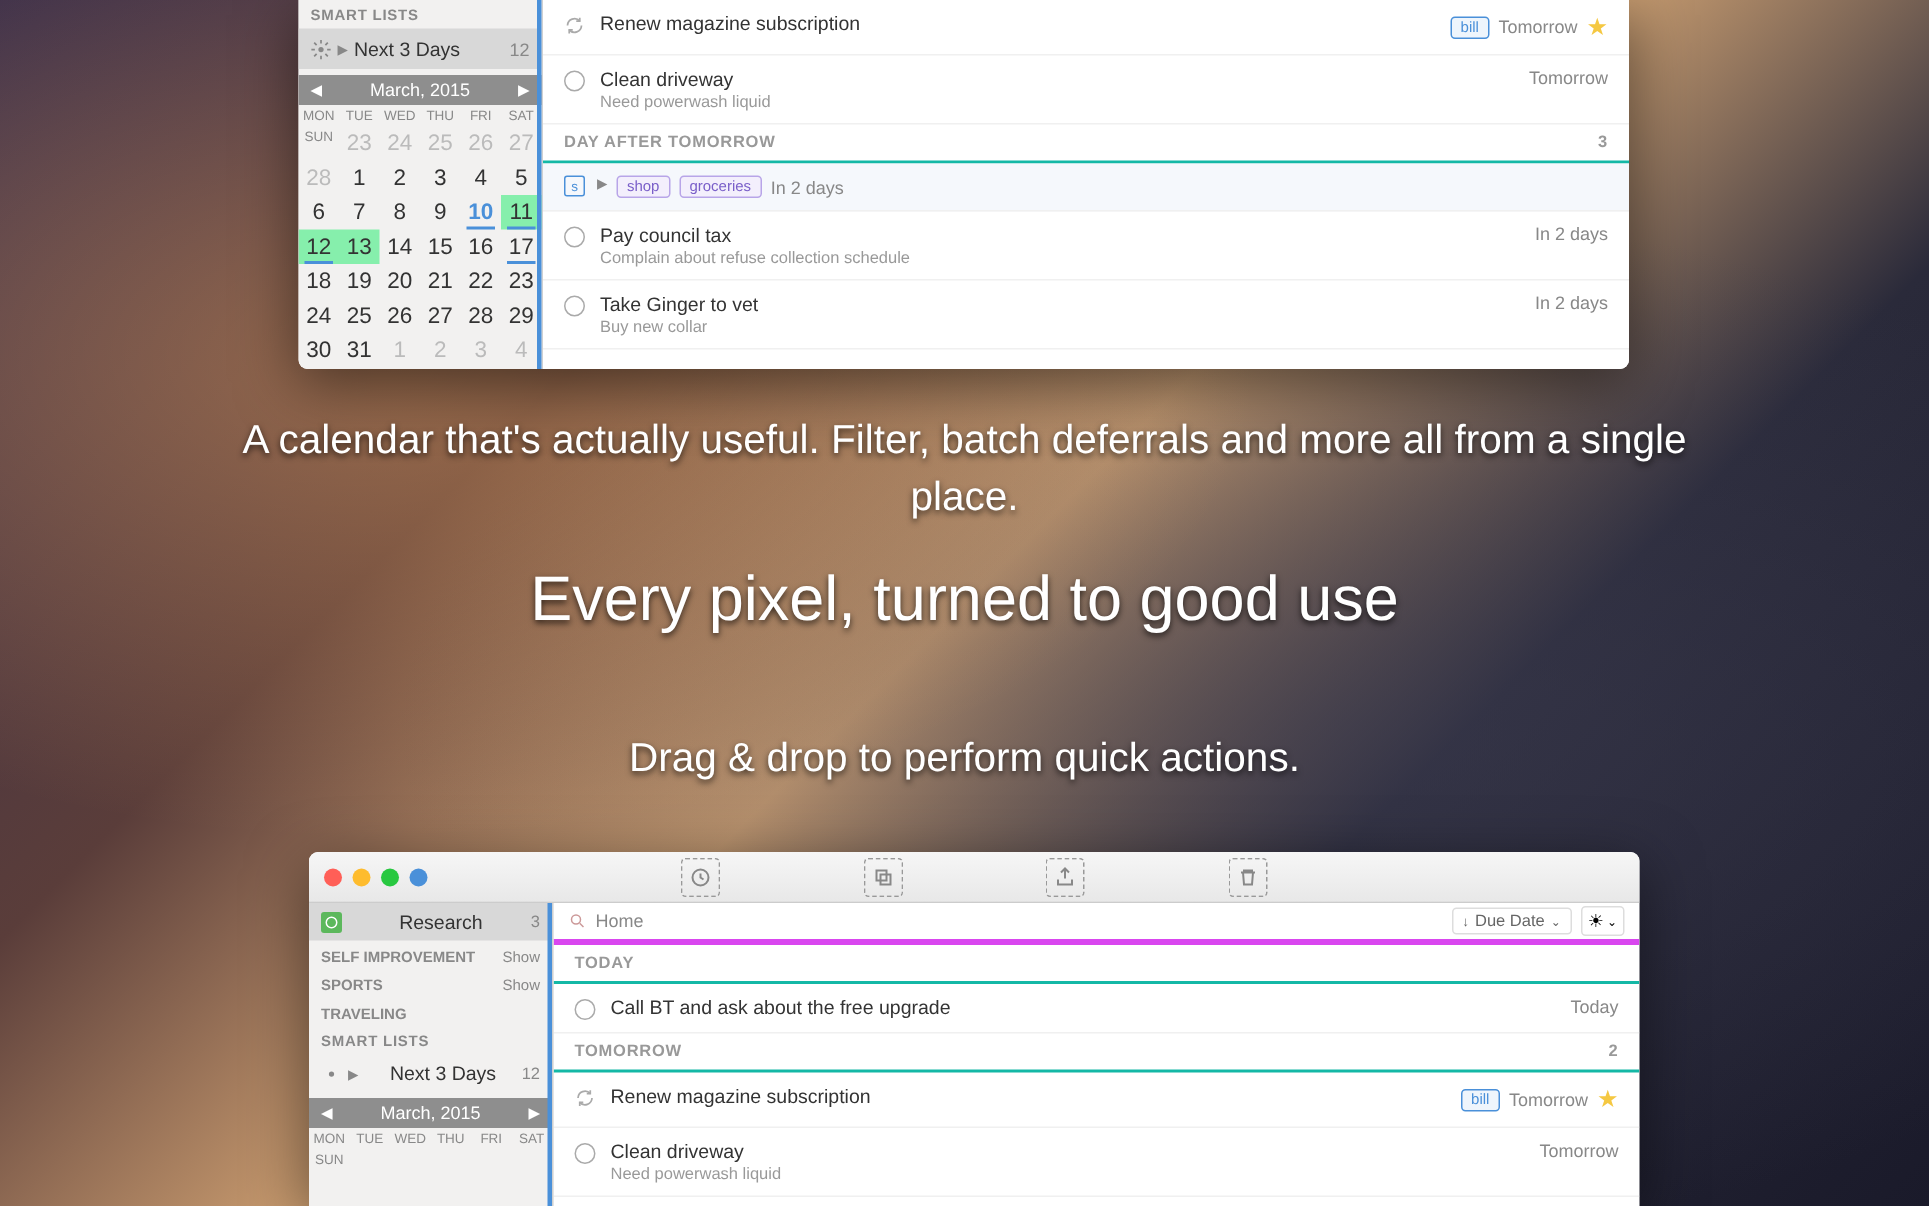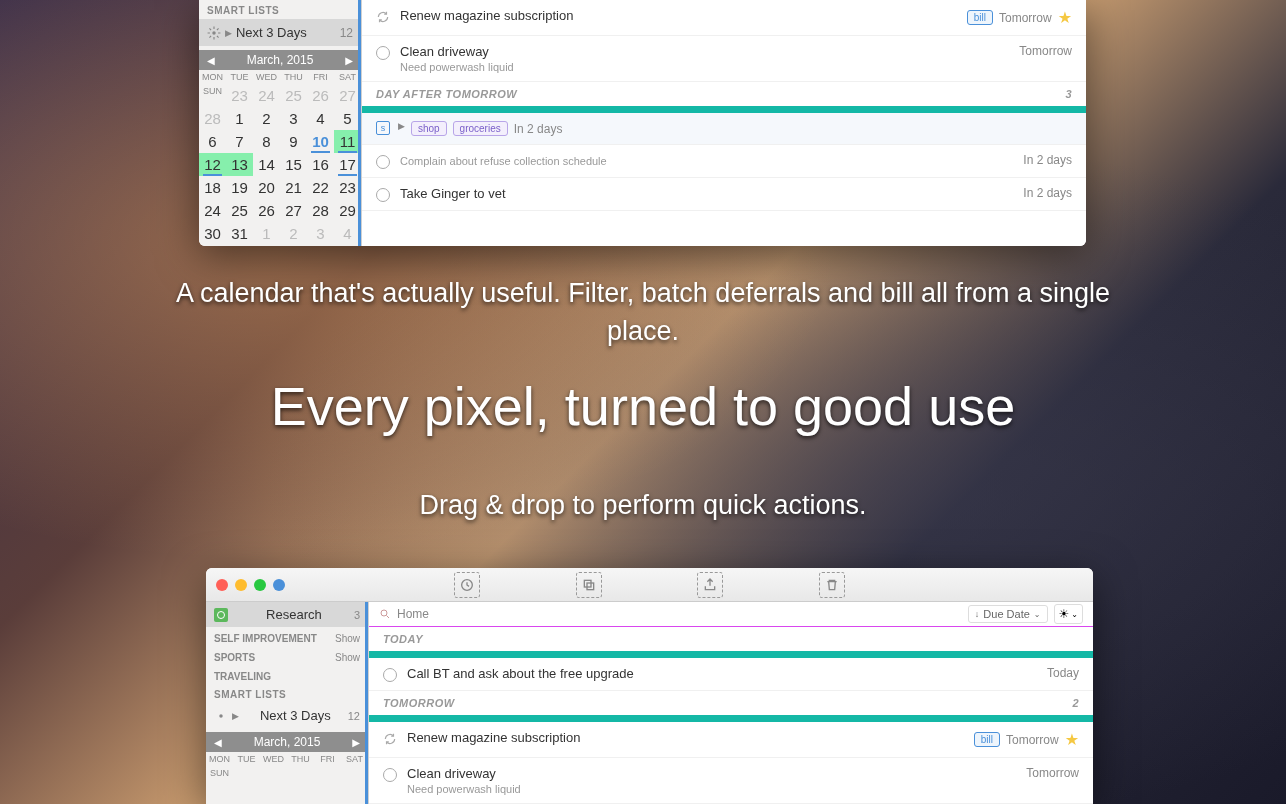--- a/index.html
+++ b/index.html
@@ -42,28 +42,28 @@
 .task-body { flex: 1; }
 .task-title { font-size: 13px; color: #333; }
 .task-subtitle { font-size: 11px; color: #999; margin-top: 2px; }
 .task-meta { display: flex; align-items: center; gap: 6px; }
 .task-due { font-size: 12px; color: #888; }
 .tag { font-size: 10px; padding: 1px 6px; border-radius: 3px; border: 1px solid; }
 .tag.bill { color: #4a90d9; border-color: #4a90d9; background: #eef5fc; }
 .tag.shop { color: #7a5fc9; border-color: #b8a5e8; background: #f3effc; }
 .tag.groceries { color: #7a5fc9; border-color: #b8a5e8; background: #f3effc; }
 .star { color: #f5c842; font-size: 16px; }
-.task-section { padding: 6px 14px; font-size: 11px; font-weight: 600; color: #999; letter-spacing: 0.5px; display: flex; justify-content: space-between; border-bottom: 7px solid #14b8a6; font-style: italic; }
+.task-section { padding: 6px 14px; font-size: 11px; font-weight: 600; color: #999; letter-spacing: 0.5px; display: flex; justify-content: space-between; border-bottom: 2px solid #14b8a6; }
 .task-row.hl { background: #f5f8fc; }
 .icon-box { width: 14px; height: 14px; border: 1px solid #4a90d9; border-radius: 2px; display: flex; align-items: center; justify-content: center; font-size: 9px; color: #4a90d9; margin-right: 8px; flex-shrink: 0; }
 
 
 .promo { position: absolute; left: 50%; transform: translateX(-50%); text-align: center; color: #fff; text-shadow: 0 2px 4px rgba(0,0,0,0.7); width: 1000px; }
 .promo1 { top: 275px; font-size: 27px; font-weight: 300; line-height: 1.4; }
-.promo2 { top: 375px; font-size: 54px; font-weight: 300; }
+.promo2 { top: 375px; font-size: 42px; font-weight: 300; }
 .promo3 { top: 490px; font-size: 27px; font-weight: 300; }
 
 
 .window2 { position: absolute; left: 206px; top: 568px; width: 887px; height: 236px; background: #fff; border-radius: 6px 6px 0 0; box-shadow: 0 10px 40px rgba(0,0,0,0.5); display: flex; flex-direction: column; overflow: hidden; }
 .titlebar { height: 34px; background: linear-gradient(#f6f6f6, #e8e8e8); border-bottom: 1px solid #ccc; display: flex; align-items: center; padding: 0 10px; position: relative; }
 .traffic { display: flex; gap: 7px; }
 .traffic-dot { width: 12px; height: 12px; border-radius: 50%; }
 .traffic-dot.r { background: #ff5f57; } .traffic-dot.y { background: #febc2e; } .traffic-dot.g { background: #28c840; } .traffic-dot.b { background: #4a90d9; }
 .toolbar-icons { position: absolute; left: 0; right: 0; display: flex; justify-content: space-around; padding: 0 200px; }
 .tb-icon { width: 26px; height: 26px; border: 1.5px dashed #999; border-radius: 3px; display: flex; align-items: center; justify-content: center; }
@@ -75,21 +75,21 @@
 .sb-row { display: flex; align-items: center; padding: 5px 8px; font-size: 13px; color: #333; text-align: center; }
 .sb-row.active { background: #d8d8d8; }
 .sb-dot { width: 14px; height: 14px; background: #5cb85c; border-radius: 2px; margin-right: 6px; display: flex; align-items: center; justify-content: center; }
 .sb-dot::after { content: ''; width: 6px; height: 6px; border: 1.5px solid #fff; border-radius: 50%; }
 .sb-label { flex: 1; }
 .sb-meta { color: #888; font-size: 11px; }
 .sb-cat { font-size: 10px; font-weight: 600; color: #888; padding: 6px 8px 2px; display: flex; justify-content: space-between; }
 .sb-cat .show { font-weight: 400; }
 
 .main2 { flex: 1; display: flex; flex-direction: column; }
-.searchbar { height: 28px; display: flex; align-items: center; padding: 0 10px; border-bottom: 1px solid #d946ef; gap: 6px; }
+.searchbar { height: 28px; display: flex; align-items: center; padding: 0 10px; border-bottom: 4px solid #d946ef; gap: 6px; }
 .searchbar svg { width: 12px; height: 12px; stroke: #c99; fill: none; }
 .breadcrumb { font-size: 12px; color: #888; flex: 1; }
 .sort-ctrl { display: flex; align-items: center; gap: 4px; font-size: 11px; color: #666; border: 1px solid #ddd; padding: 2px 6px; border-radius: 3px; }
 .disp-ctrl { display: flex; align-items: center; gap: 2px; border: 1px solid #ddd; padding: 2px 4px; border-radius: 3px; }
 </style>
 </head>
 <body>
 
 <div class="bg-overlay"></div>
 
@@ -215,39 +215,41 @@
         <span class="sidebar-arrow" style="margin-right: 6px;">▶</span>
         <div class="task-meta">
           <span class="tag shop">shop</span>
           <span class="tag groceries">groceries</span>
           <span class="task-due">In 2 days</span>
         </div>
       </div>
       <div class="task-row">
         <div class="task-check"></div>
         <div class="task-body">
+          <div class="task-title">Pay council tax</div>
           <div class="task-subtitle">Complain about refuse collection schedule</div>
         </div>
         <div class="task-meta">
           <span class="task-due">In 2 days</span>
         </div>
       </div>
       <div class="task-row">
         <div class="task-check"></div>
         <div class="task-body">
           <div class="task-title">Take Ginger to vet</div>
+          <div class="task-subtitle">Buy new collar</div>
         </div>
         <div class="task-meta">
           <span class="task-due">In 2 days</span>
         </div>
       </div>
     </div>
 </div>
 
-<div class="promo promo1">A calendar that's actually useful. Filter, batch deferrals and bill all from a single place.</div>
+<div class="promo promo1">A calendar that's actually useful. Filter, batch deferrals and more all from a single place.</div>
 <div class="promo promo2">Every pixel, turned to good use</div>
 <div class="promo promo3">Drag &amp; drop to perform quick actions.</div>
 
 <div class="window2">
   <div class="titlebar">
     <div class="traffic">
       <div class="traffic-dot r"></div>
       <div class="traffic-dot y"></div>
       <div class="traffic-dot g"></div>
       <div class="traffic-dot b"></div>

